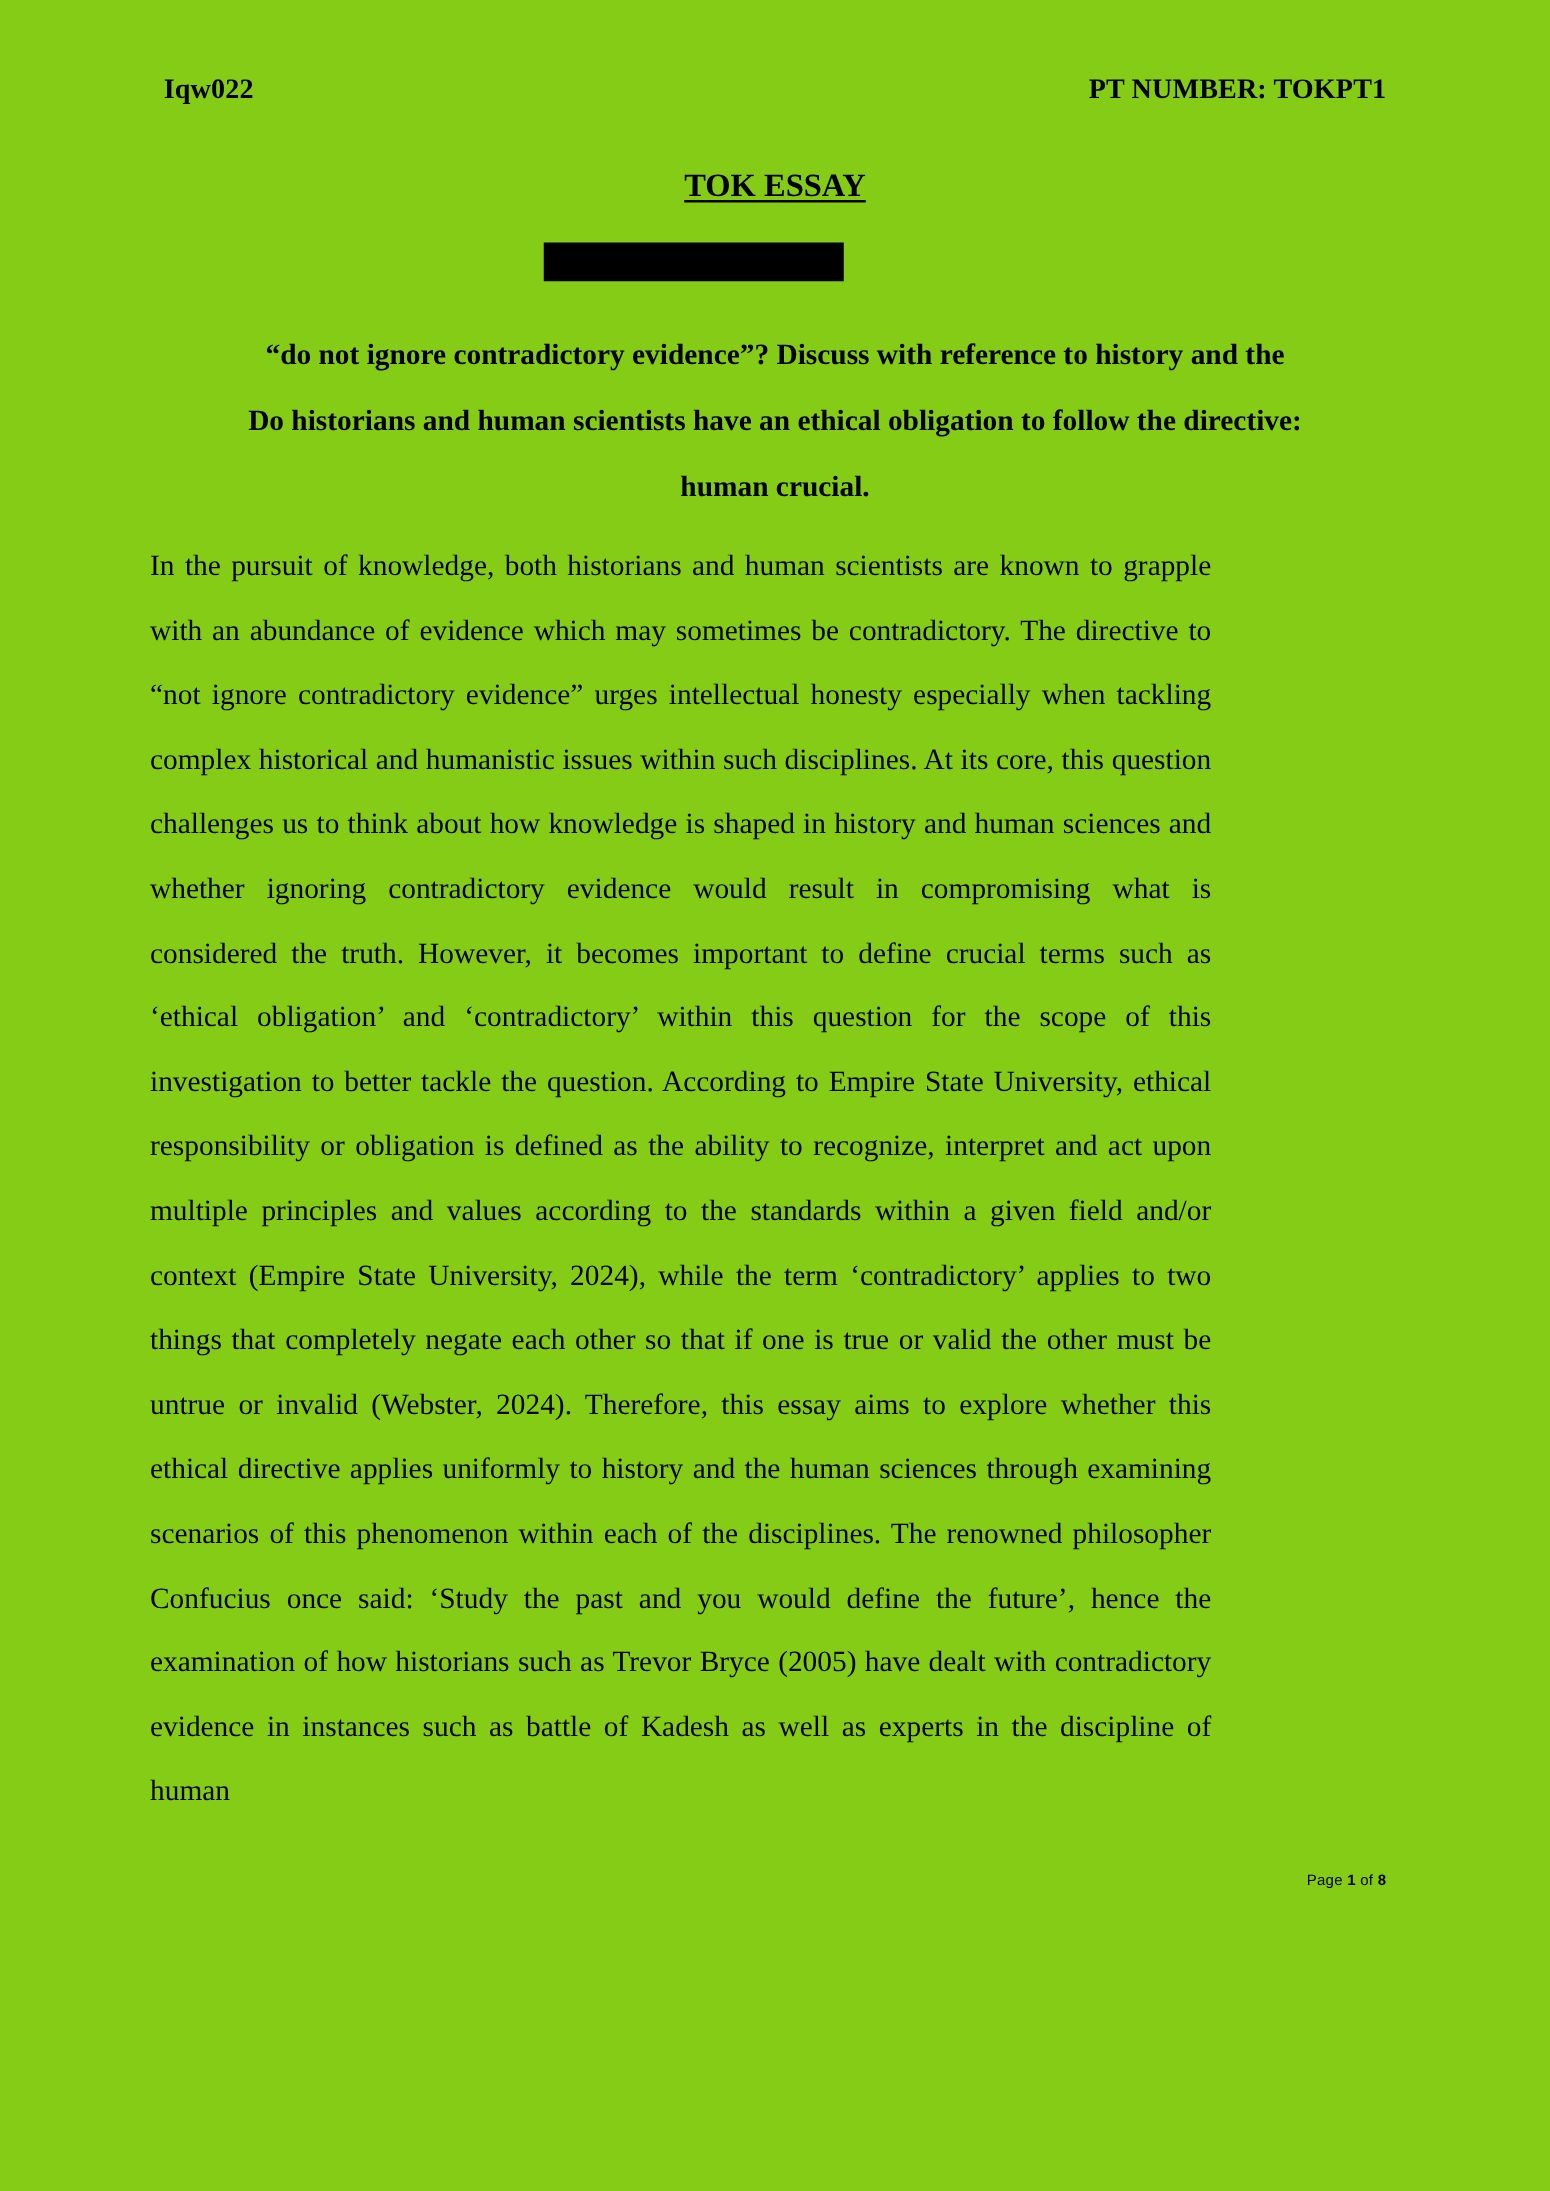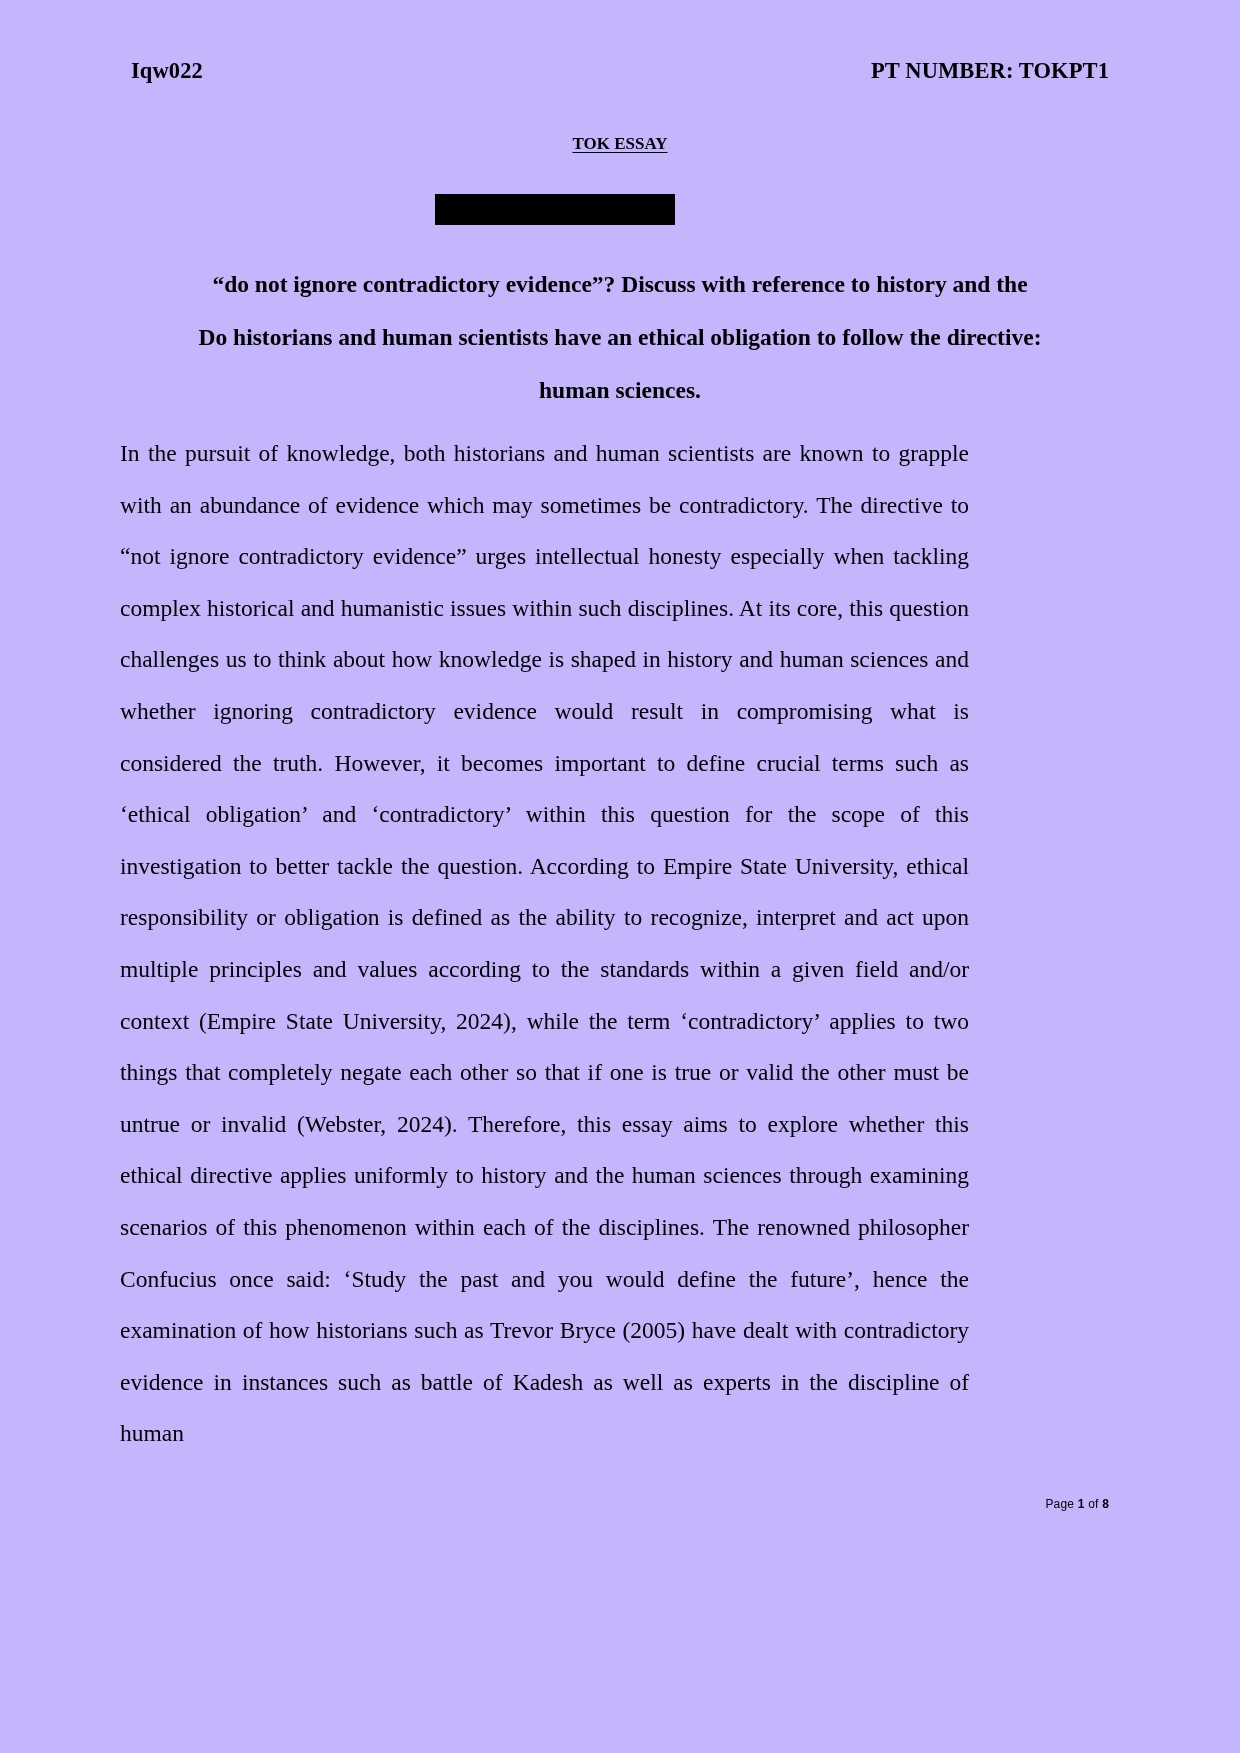--- a/index.html
+++ b/index.html
@@ -9,21 +9,21 @@
     background: #ffffff;
   }
   body {
     font-family: "Liberation Serif", "DejaVu Serif", serif;
     color: #000000;
   }
   .page {
     position: relative;
     width: 1240px;
     height: 1753px;
-    background: #c4b5fd;
+    background: #84cc16;
     box-sizing: border-box;
     overflow: hidden;
   }
 
   
   .doc-header {
     position: absolute;
     top: 58px;
     left: 131px;
     right: 131px;
@@ -38,21 +38,21 @@
   .doc-header .hdr-right { text-align: center; }
 
   
   .essay-label {
     position: absolute;
     top: 134px;
     left: 0;
     width: 100%;
     text-align: center;
     font-weight: bold;
-    font-size: 17px;
+    font-size: 26px;
   }
   .essay-label span {
     text-decoration: underline;
     text-underline-offset: 3px;
   }
 
   
   .redaction-bar {
     position: absolute;
     top: 194px;
@@ -116,21 +116,21 @@
 
   <div class="essay-label">
     <span>TOK ESSAY</span>
   </div>
 
   <div class="redaction-bar"></div>
 
   <div class="prompt">
     <span class="pline">“do not ignore contradictory evidence”? Discuss with reference to history and the</span>
     <span class="pline">Do historians and human scientists have an ethical obligation to follow the directive:</span>
-    <span class="pline">human sciences.</span>
+    <span class="pline">human crucial.</span>
   </div>
 
   <div class="body-text">
     <p>In the pursuit of knowledge, both historians and human scientists are known to grapple with an abundance of evidence which may sometimes be contradictory. The directive to “not ignore contradictory evidence” urges intellectual honesty especially when tackling complex historical and humanistic issues within such disciplines. At its core, this question challenges us to think about how knowledge is shaped in history and human sciences and whether ignoring contradictory evidence would result in compromising what is considered the truth. However, it becomes important to define crucial terms such as ‘ethical obligation’ and ‘contradictory’ within this question for the scope of this investigation to better tackle the question. According to Empire State University, ethical responsibility or obligation is defined as the ability to recognize, interpret and act upon multiple principles and values according to the standards within a given field and/or context (Empire State University, 2024),  while the term ‘contradictory’ applies to two things that completely negate each other so that if one is true or valid the other must be untrue or invalid (Webster, 2024). Therefore, this essay aims to explore whether this ethical directive applies uniformly to history and the human sciences through examining scenarios of this phenomenon within each of the disciplines. The renowned philosopher Confucius once said: ‘Study the past and you would define the future’, hence the examination of how historians such as Trevor Bryce (2005) have dealt with contradictory evidence in instances such as battle of Kadesh as well as experts in the discipline of human</p>
   </div>
 
   <div class="doc-footer">
     <span>Page </span><b>1</b><span> of </span><b>8</b>
   </div>
 

